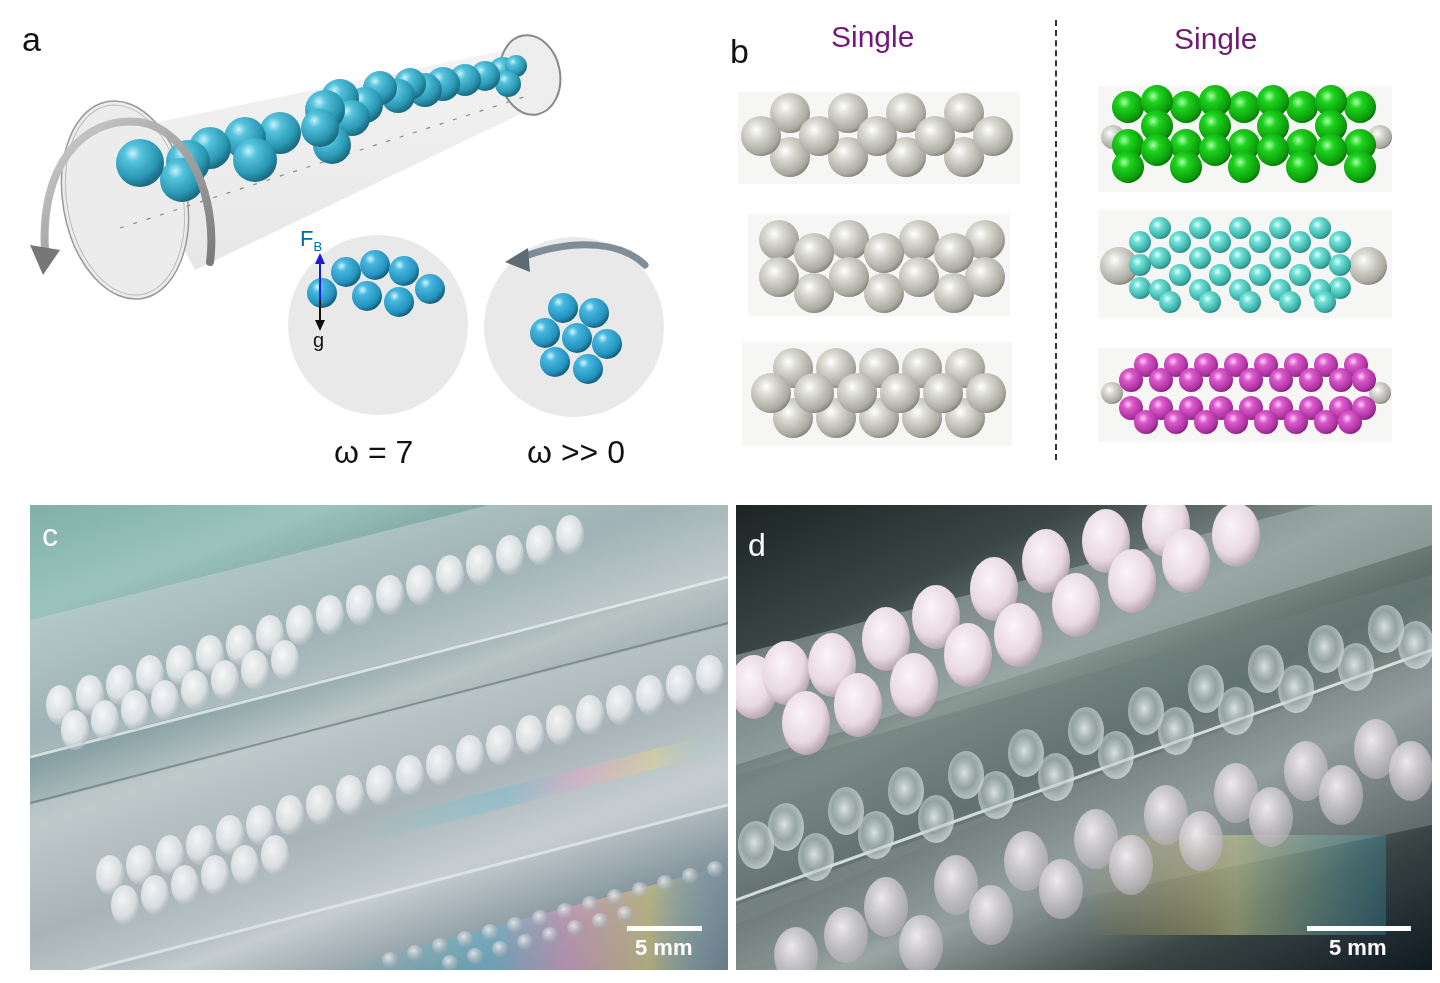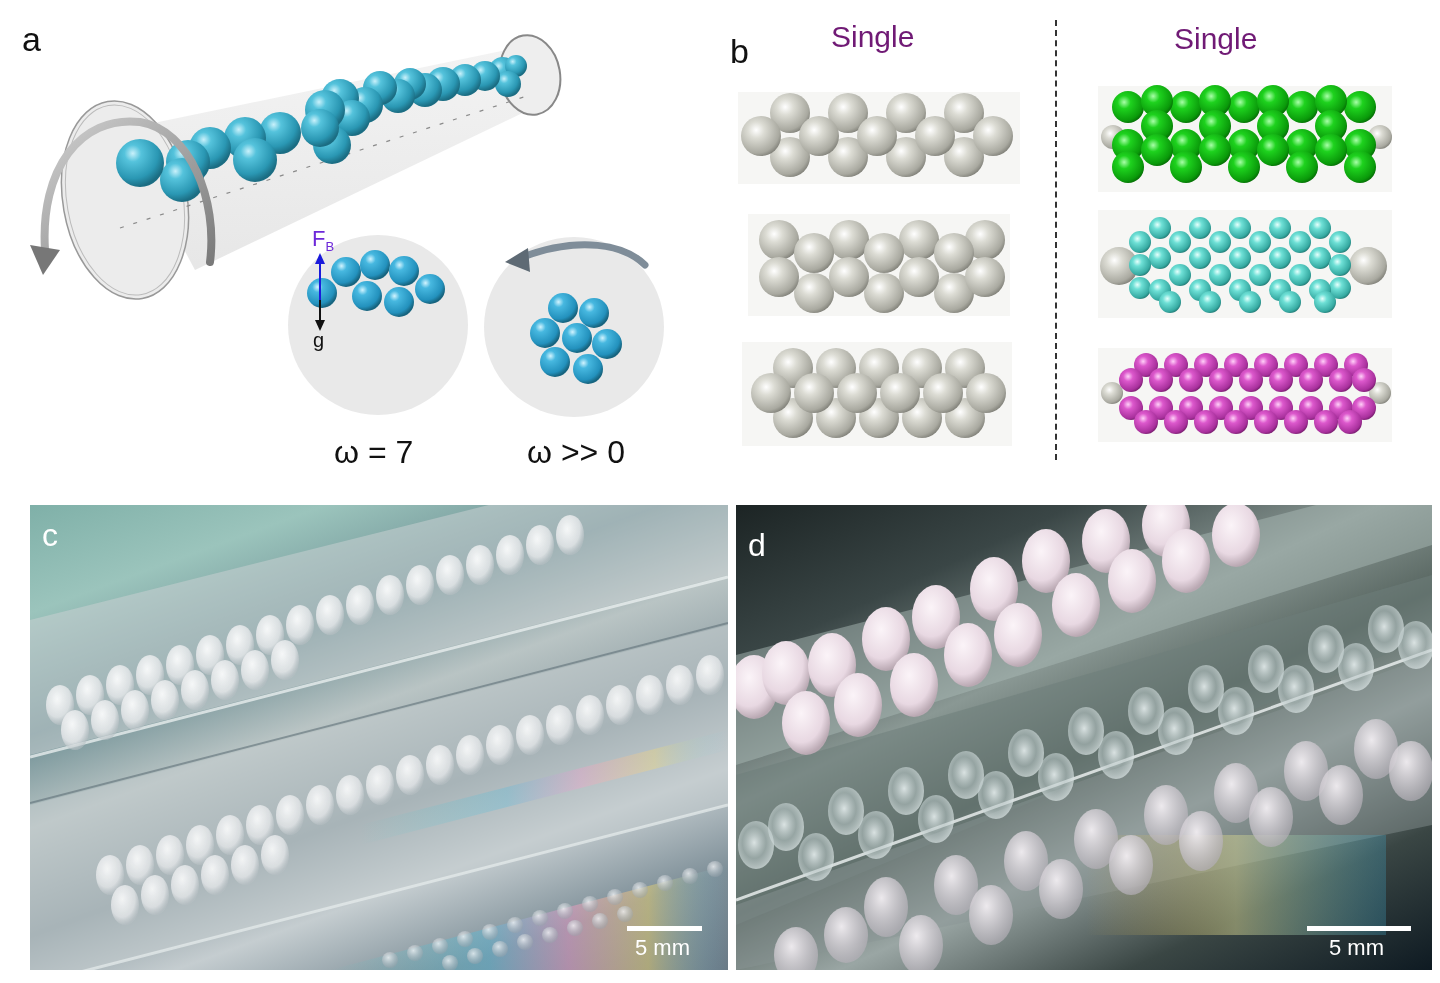--- a/index.html
+++ b/index.html
@@ -5,21 +5,21 @@
   html, body { margin: 0; padding: 0; background: #ffffff; }
   body { width: 1440px; height: 983px; position: relative; overflow: hidden; font-family: "Liberation Sans", "DejaVu Sans", sans-serif; color: #111; }
   .abs { position: absolute; }
   .panel-label { position: absolute; font-size: 34px; line-height: 1; color: #111; }
   .col-title { position: absolute; font-size: 30px; line-height: 1; color: #701a75; }
   .omega { position: absolute; font-size: 32px; line-height: 1; color: #111; }
   svg { display: block; }
   .photo { position: absolute; overflow: hidden; }
   .photo-label { position: absolute; font-size: 32px; color: #fff; line-height: 1; }
   .scalebar { position: absolute; height: 5px; background: #fff; }
-  .scale-text { position: absolute; font-size: 22px; font-weight: normal; color: #fff; line-height: 1; }
+  .scale-text { position: absolute; font-size: 22px; font-weight: bold; color: #fff; line-height: 1; }
   .divider { position: absolute; left: 1055px; top: 20px; height: 440px; width: 0; border-left: 2px dashed #333; }
   .slab { position: absolute; background: #f6f6f4; }
 </style>
 </head>
 <body>
 
 <div>
   <div class="panel-label" style="left:22px; top:22px;">a</div>
 
   <svg class="abs" style="left:0; top:0;" width="720" height="480" viewBox="0 0 720 480">
@@ -107,21 +107,21 @@
       <circle cx="577" cy="338" r="15" fill="url(#sph2)"></circle>
       <circle cx="607" cy="344" r="15" fill="url(#sph2)"></circle>
       <circle cx="555" cy="362" r="15" fill="url(#sph2)"></circle>
       <circle cx="588" cy="369" r="15" fill="url(#sph2)"></circle>
     </g>
 
     <path d="M645 265 C 625 245, 580 235, 520 258" fill="none" stroke="#7f8d99" stroke-width="7" stroke-linecap="round"></path>
     <polygon points="505,262 528,248 530,272" fill="#5e6a74"></polygon>
   </svg>
 
-  <div class="abs" style="left:312px; top:228px; color:#6d28d9; font-size:22px; line-height:1;">
+  <div class="abs" style="left:300px; top:228px; color:#0369a1; font-size:22px; line-height:1;">
     <span>F</span><sub style="font-size:13px;">B</sub>
   </div>
   <div class="abs" style="left:313px; top:330px; font-size:20px; line-height:1;">g</div>
 
   <div class="omega" style="left:334px; top:436px;">ω = 7</div>
   <div class="omega" style="left:527px; top:436px;">ω &gt;&gt; 0</div>
 </div>
 
 <div>
   <div class="panel-label" style="left:730px; top:34px;">b</div>

